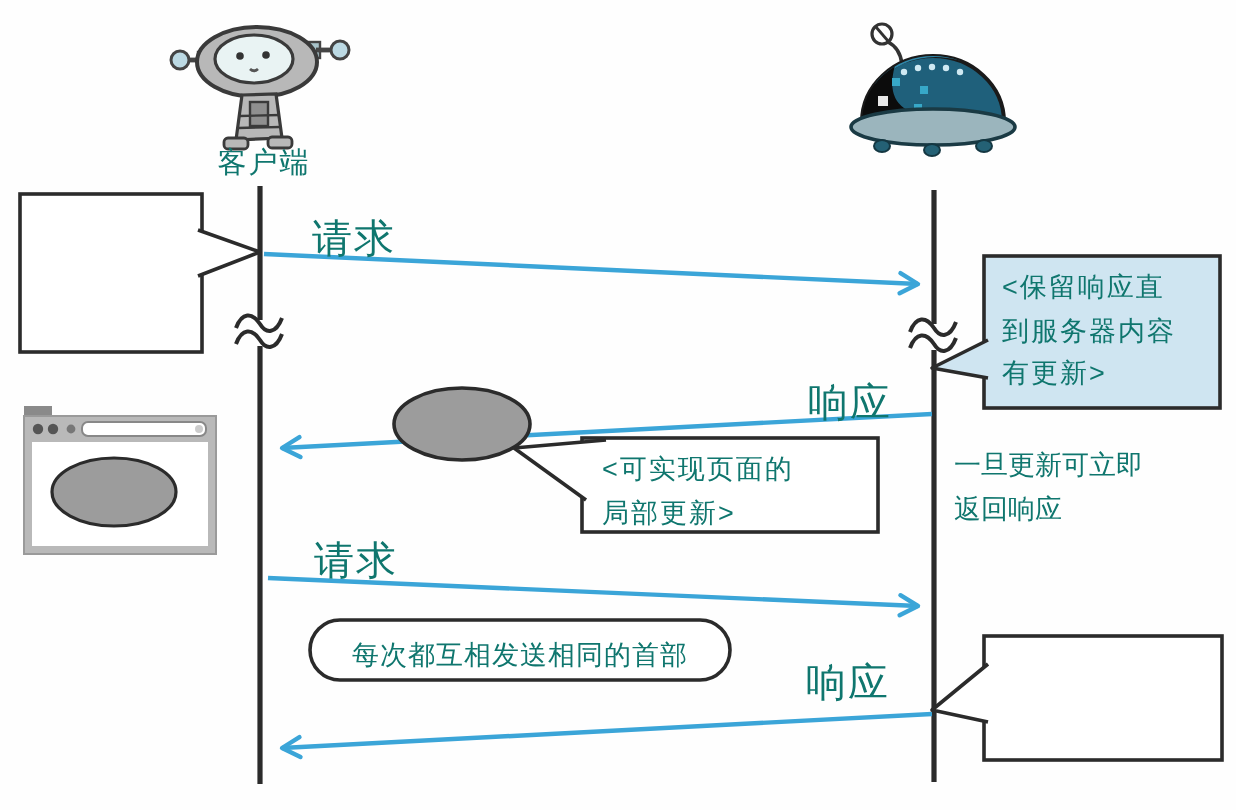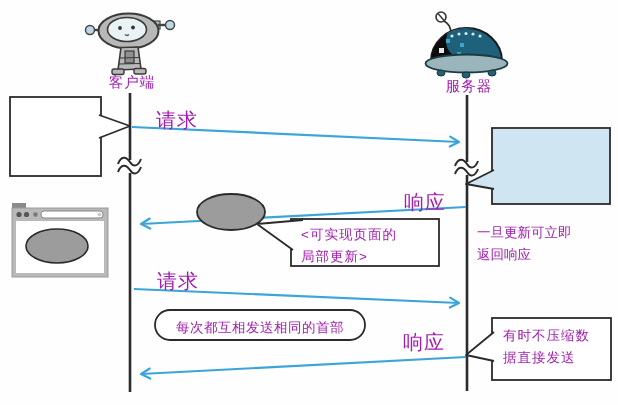--- a/index.html
+++ b/index.html
@@ -2,21 +2,21 @@
 <html><head>
 <meta charset="utf-8">
 <style>
   html,body{margin:0;padding:0;background:#ffffff;}
   .stage{
     position:relative;width:618px;height:405px;background:#fefefe;
     font-family:"Liberation Sans","DejaVu Sans",sans-serif;color:#3a3a3a;
     overflow:hidden;
   }
   .stage svg{position:absolute;left:0;top:0;}
-  .txt{position:absolute;white-space:pre-line;line-height:1.6;font-size:13.5px;color:#a21caf;}
+  .txt{position:absolute;white-space:pre-line;line-height:1.6;font-size:13.5px;color:#0f766e;}
   .msg-label{font-size:20px;letter-spacing:1px;}
   .actor-label{font-size:14.5px;text-align:center;letter-spacing:1px;}
   .callout-text{letter-spacing:1px;}
   .pill-text{text-align:center;letter-spacing:0.5px;}
 </style>
 </head>
 <body>
 
 <div class="stage">
 
@@ -133,28 +133,28 @@
       <circle cx="26.5" cy="214.5" r="2.6" fill="#555555"></circle>
       <circle cx="35.5" cy="214.5" r="2.2" fill="#777777"></circle>
       <rect x="41" y="211" width="62" height="7" rx="3" fill="#ffffff" stroke="#888888" stroke-width="1"></rect>
       <circle cx="99.5" cy="214.5" r="2" fill="#cccccc"></circle>
       <rect x="16" y="221" width="88" height="52" fill="#ffffff"></rect>
       <ellipse cx="57" cy="246" rx="31" ry="17" fill="#9c9c9c" stroke="#2b2b2b" stroke-width="1.6"></ellipse>
     </g>
   </svg>
 
   <div class="txt actor-label" style="left:100px;top:71px;width:64px;">客户端</div>
-  <div class="txt actor-label" style="left:437px;top:75px;width:64px;">服务器</div>
 
   <div class="txt msg-label" style="left:156px;top:104px;">请求</div>
   <div class="txt msg-label" style="left:404px;top:186px;">响应</div>
   <div class="txt msg-label" style="left:157px;top:265px;">请求</div>
   <div class="txt msg-label" style="left:403px;top:326px;">响应</div>
 
+  <div class="txt callout-text" style="left:501px;top:133px;">&lt;保留响应直
+到服务器内容
+有更新&gt;</div>
   <div class="txt" style="left:477px;top:222px;">一旦更新可立即
 返回响应</div>
   <div class="txt callout-text" style="left:301px;top:224px;">&lt;可实现页面的
 局部更新&gt;</div>
   <div class="txt pill-text" style="left:155px;top:317px;width:210px;">每次都互相发送相同的首部</div>
-  <div class="txt callout-text" style="left:503px;top:325px;">有时不压缩数
-据直接发送</div>
 
 </div>
 
 </body></html>

